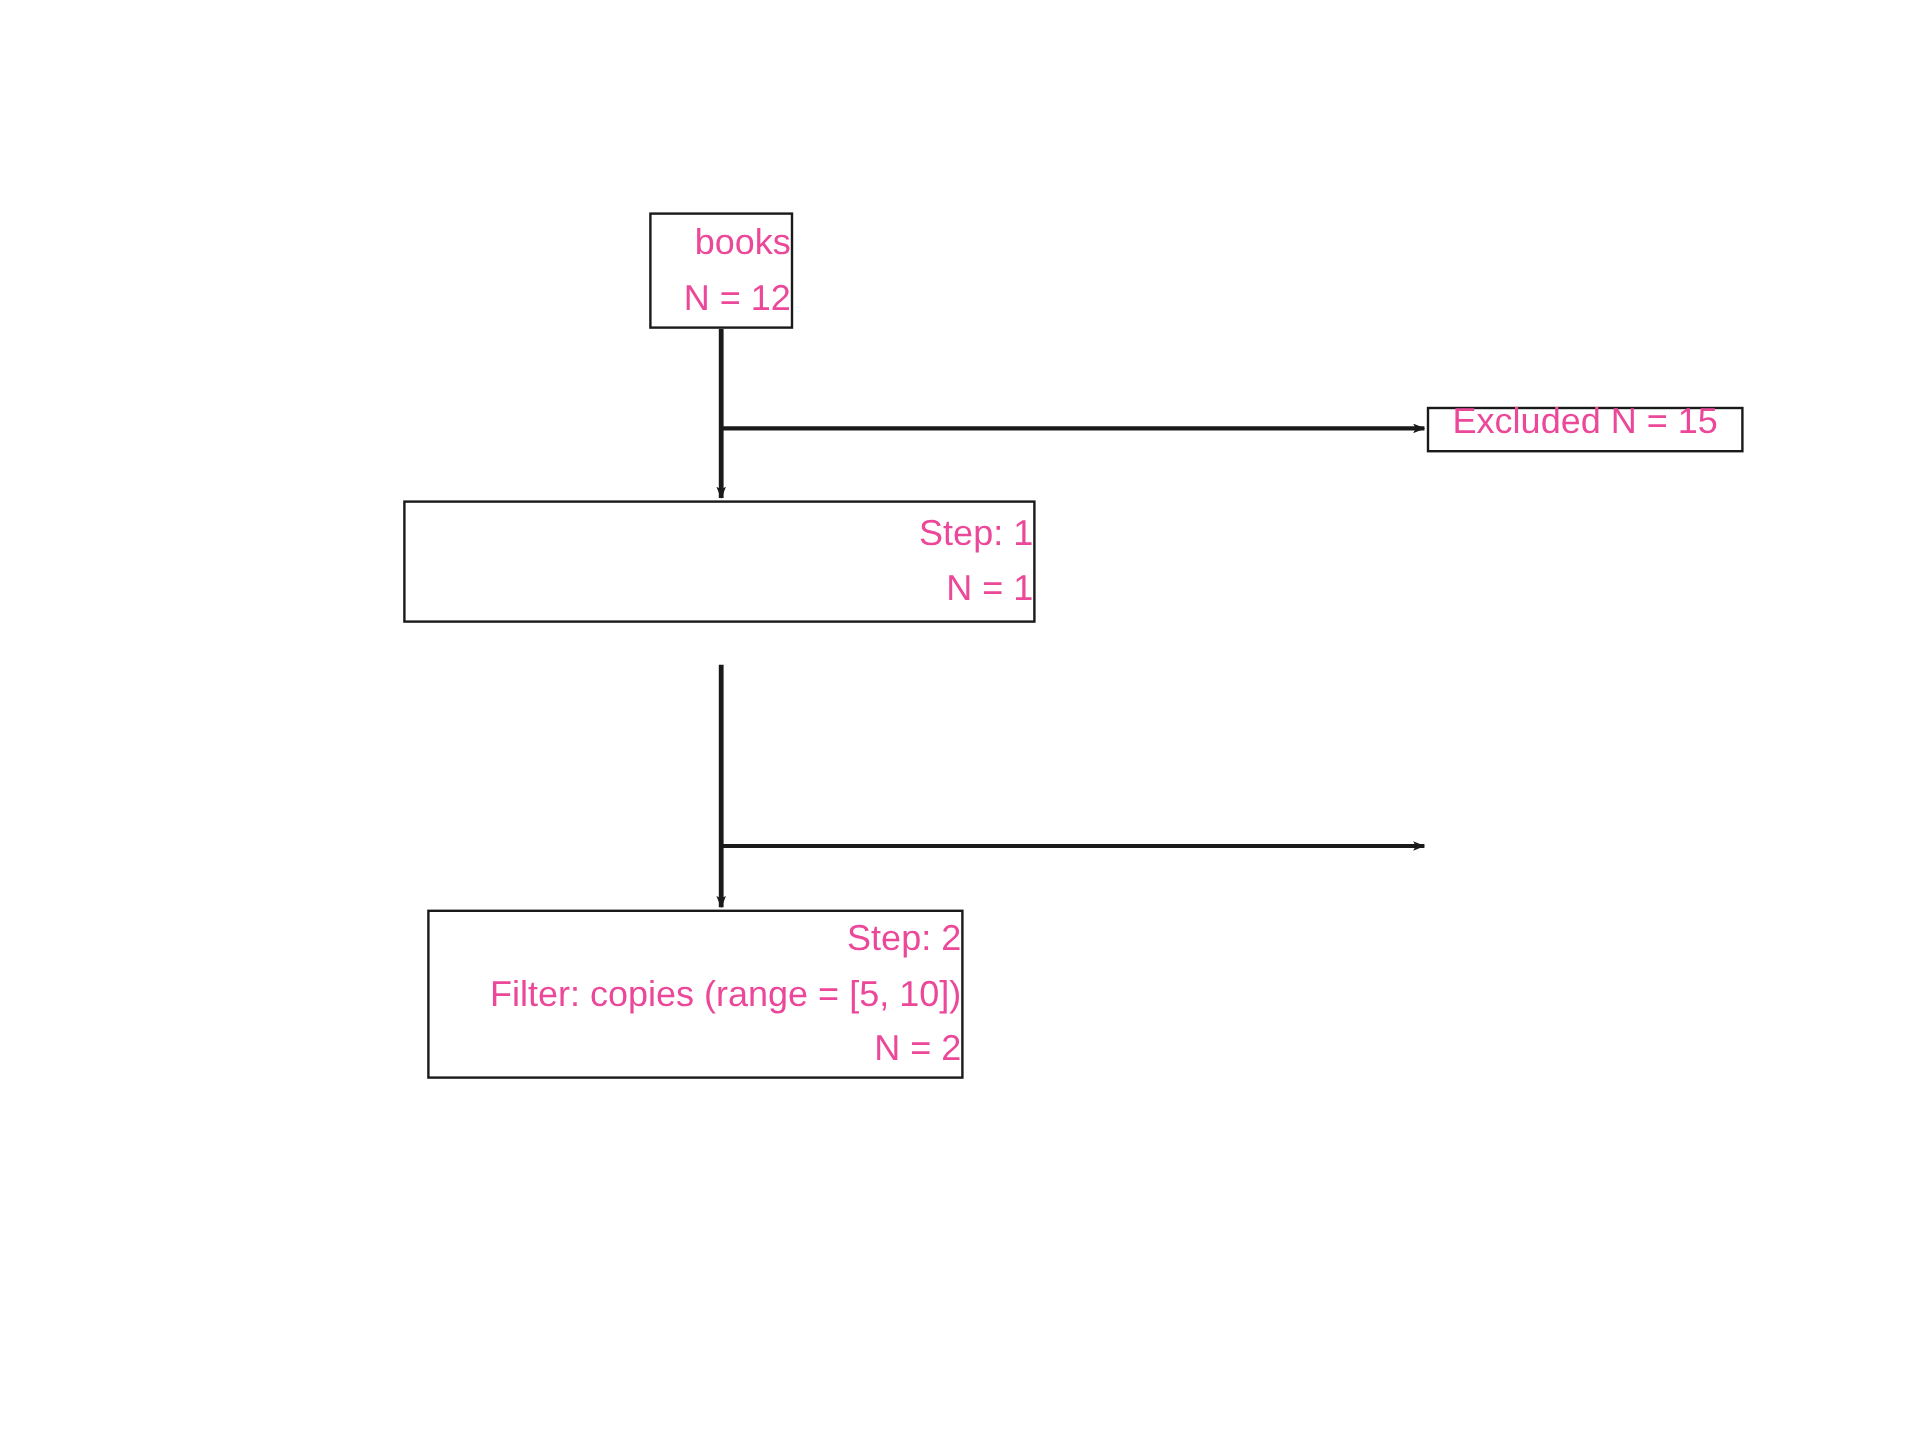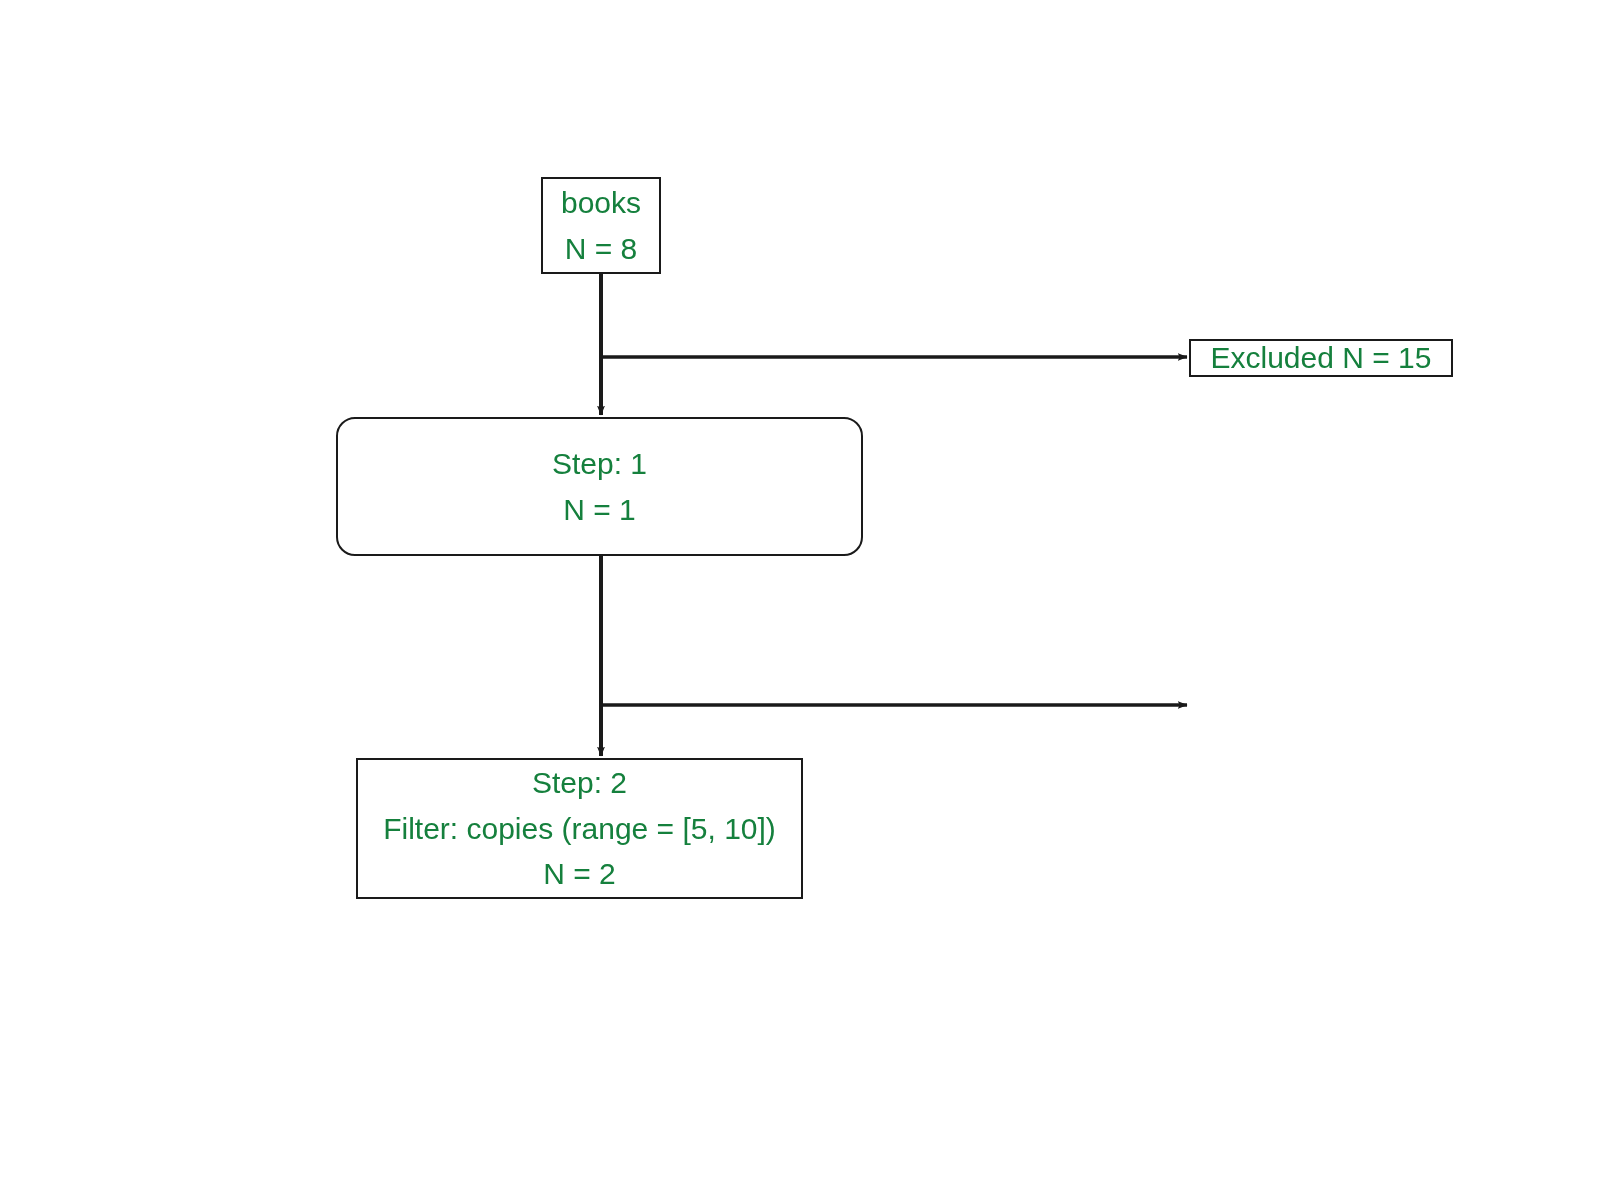--- a/index.html
+++ b/index.html
@@ -25,23 +25,23 @@
     width: 1600px;
     height: 1200px;
   }
   .node {
     position: absolute;
     box-sizing: border-box;
     border: 2px solid #1a1a1a;
     background: #ffffff;
     display: flex;
     flex-direction: column;
-    align-items: center;
+    align-items: flex-end;
     justify-content: center;
-    color: #15803d;
+    color: #ec4899;
     font-family: "Liberation Sans", sans-serif;
     font-size: 30px;
     line-height: 1.52;
     white-space: nowrap;
     z-index: 2;
   }
   .node .line {
     display: block;
     text-align: center;
   }
@@ -50,22 +50,21 @@
     left: 541px;
     top: 177px;
     width: 120px;
     height: 97px;
   }
   
   #node-step-1 {
     left: 336px;
     top: 417px;
     width: 527px;
-    height: 139px;
-    border-radius: 19px;
+    height: 102px;
   }
   #node-step-2 {
     left: 356px;
     top: 758px;
     width: 447px;
     height: 141px;
   }
   
   .excluded {
     height: 38px;
@@ -99,21 +98,21 @@
 
     <path d="M601,357 L1187,357" fill="none" stroke="#1a1a1a" stroke-width="3.4" marker-end="url(#arrowhead)"></path>
 
     <path d="M601,554 L601,756" fill="none" stroke="#1a1a1a" stroke-width="4" marker-end="url(#arrowhead)"></path>
 
     <path d="M601,705 L1187,705" fill="none" stroke="#1a1a1a" stroke-width="3.4" marker-end="url(#arrowhead)"></path>
   </svg>
 
   <div class="node" id="node-source">
     <span class="line">books</span>
-    <span class="line">N = 8</span>
+    <span class="line">N = 12</span>
   </div>
 
   <div class="node" id="node-step-1">
     <span class="line">Step: 1</span>
     <span class="line">N = 1</span>
   </div>
 
   <div class="node" id="node-step-2">
     <span class="line">Step: 2</span>
     <span class="line">Filter: copies (range = [5, 10])</span>

